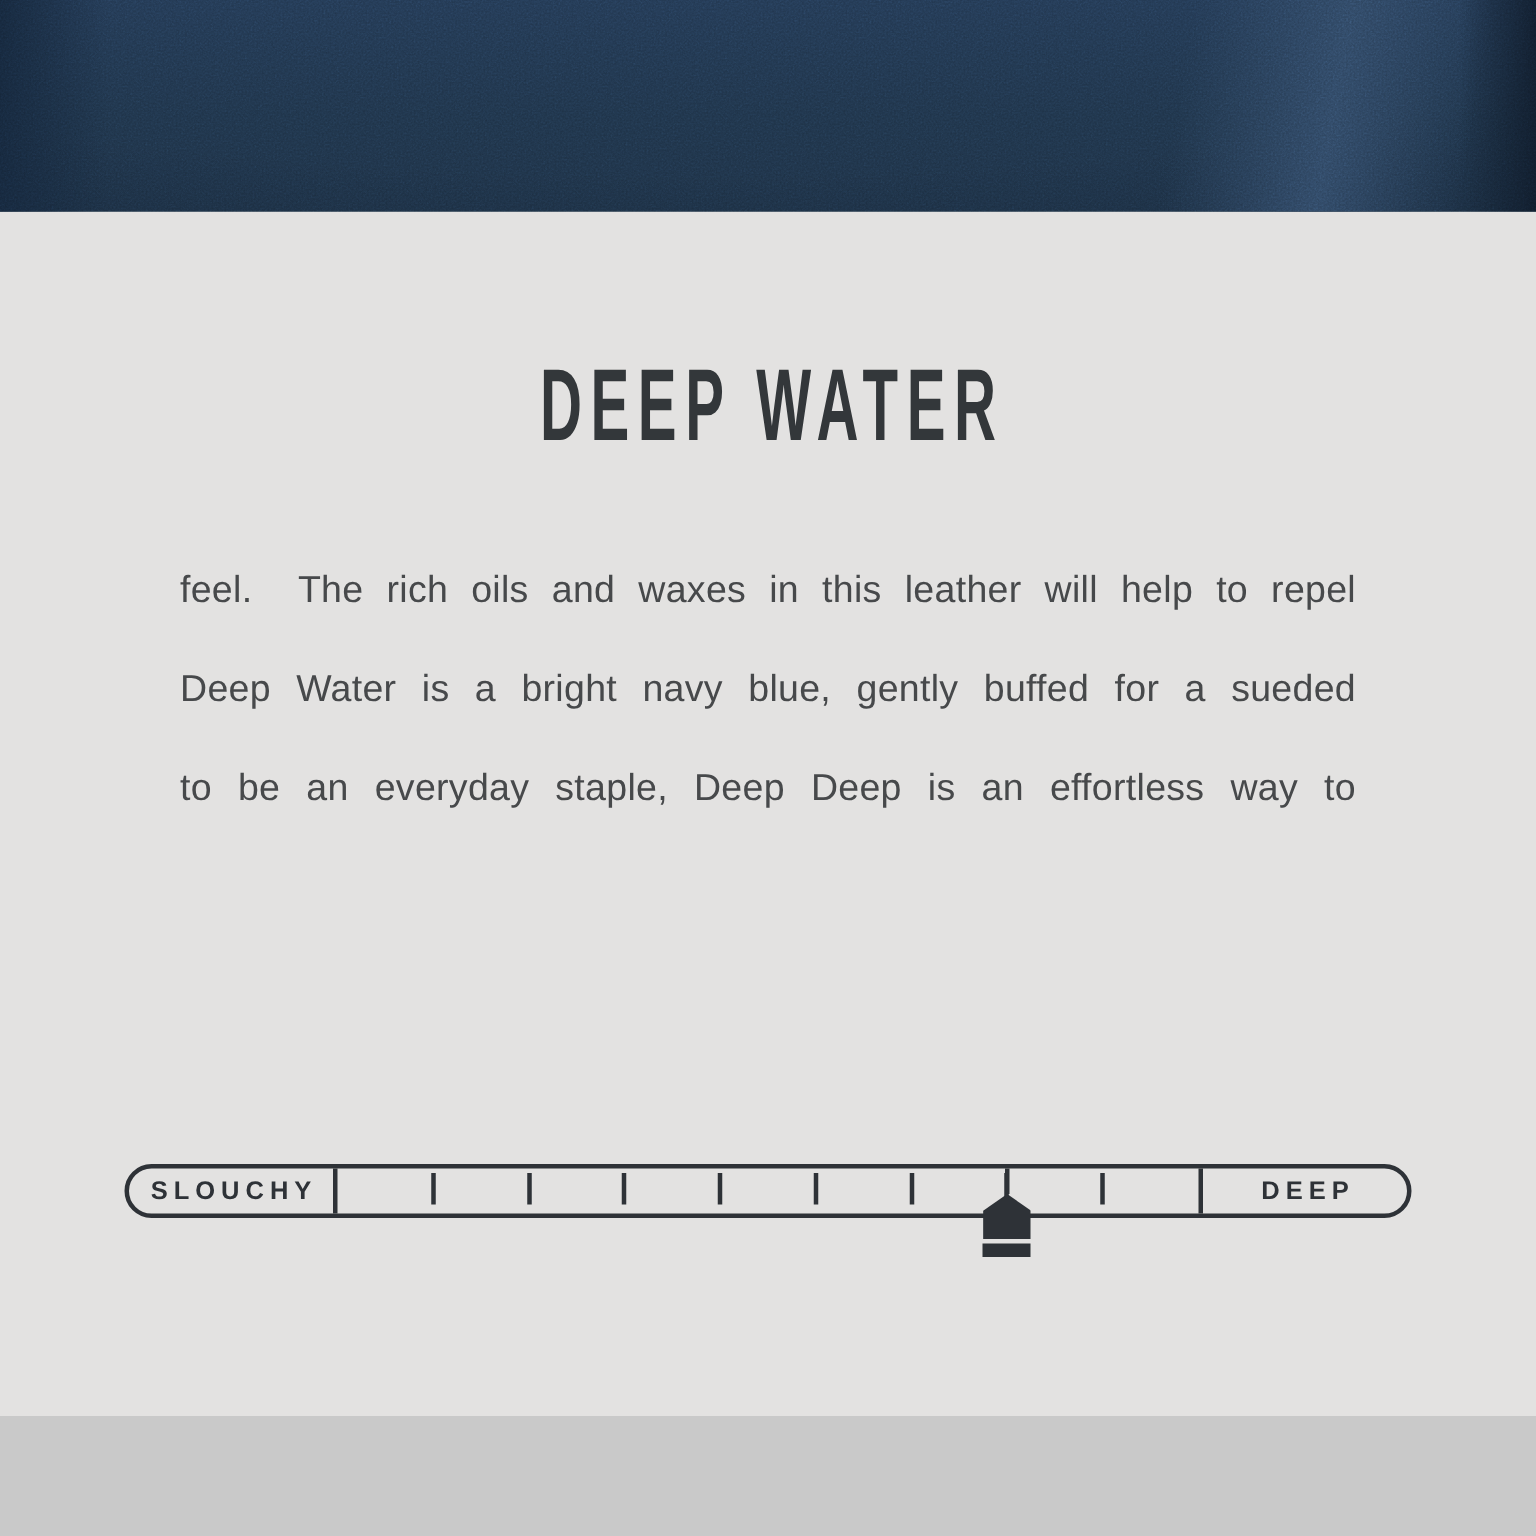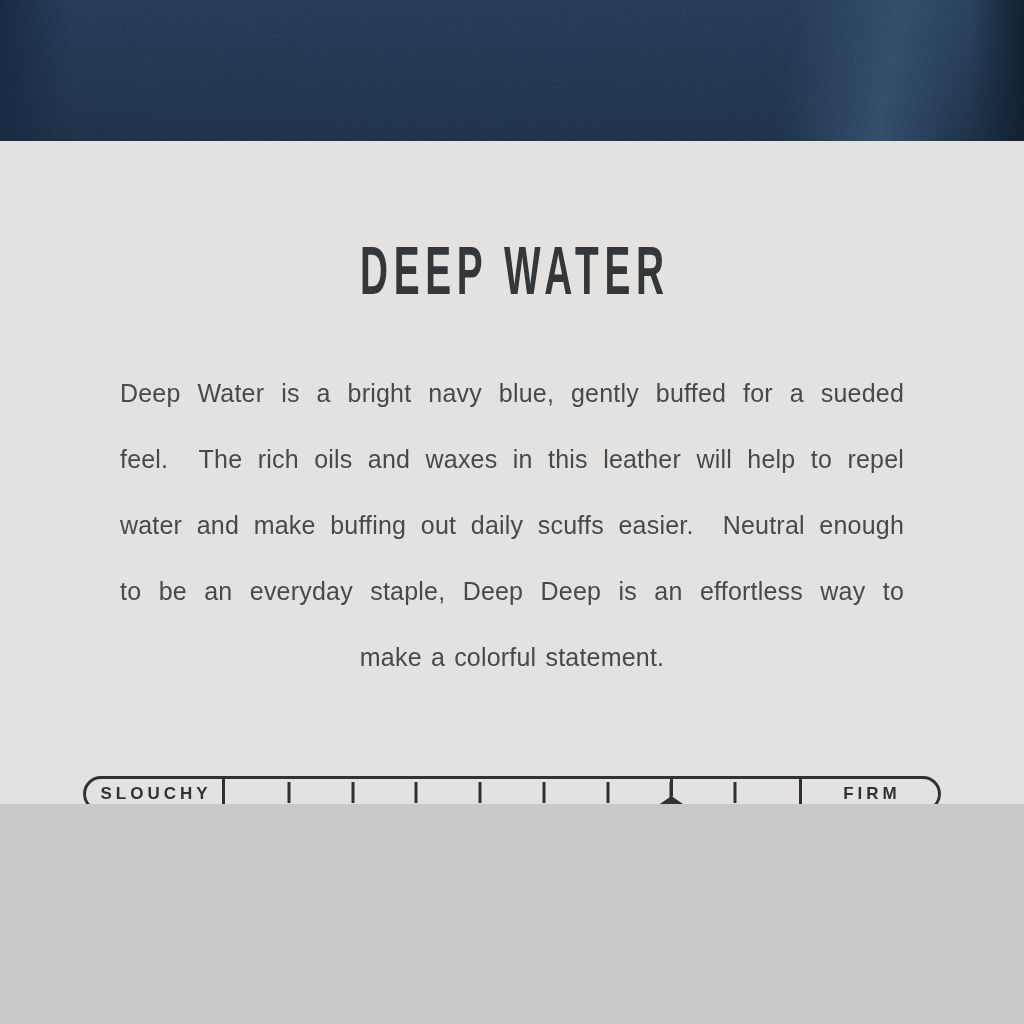--- a/index.html
+++ b/index.html
@@ -1,18 +1,18 @@
 <!DOCTYPE html>
 <html style="--card-bg: #e3e2e1; --ink: #2e3237; --title-color: #33373a; --text-color: #47494b; --navy-base: #1f3347; --navy-edge: #15263a; --navy-hi: #2e4560;"><head>
 <meta charset="utf-8">
 <style>
   html,body{margin:0;padding:0;background:#c9c9c9;}
   .stage{
     position:relative;
-    width:1024px;height:804px;
+    width:1024px;height:944px;
     margin:0 auto;
     background:var(--card-bg,#e3e2e1);
     overflow:hidden;
     font-family:"Liberation Sans",sans-serif;
   }
 
   
   .banner{
     position:absolute;left:0;top:0;width:1024px;height:141px;
     background-color:var(--navy-base,#1f3347);
@@ -103,25 +103,23 @@
         <feTurbulence type="fractalNoise" baseFrequency="0.8" numOctaves="2" stitchTiles="stitch"></feTurbulence>
         <feColorMatrix type="saturate" values="0"></feColorMatrix>
       </filter>
       <rect width="100%" height="100%" filter="url(#grain)"></rect>
     </svg>
   </div>
 
   <h1 class="title">DEEP WATER</h1>
 
   <div class="desc">
+      <div class="desc-line">feel.&nbsp; The rich oils and waxes in this leather will help to repel</div>
       <div class="desc-line">Deep Water is a bright navy blue, gently buffed for a sueded</div>
-      <div class="desc-line">feel.&nbsp; The rich oils and waxes in this leather will help to repel</div>
-      <div class="desc-line">water and make buffing out daily scuffs easier.&nbsp; Neutral enough</div>
       <div class="desc-line">to be an everyday staple, Deep Deep is an effortless way to</div>
-      <div class="desc-line last">make a colorful statement.</div>
     </div>
 
   <div class="scales">
       <div class="scale-row">
         <div class="pill">
           <div class="zone zone-left">
             <span class="scale-label">SLOUCHY</span>
           </div>
           <div class="zone-mid">
             <div class="tick" style="left: 11.1111%;"></div>
@@ -132,19 +130,19 @@
             <div class="tick" style="left: 66.6667%;"></div>
             <div class="tick" style="left: 77.7778%;"></div>
             <div class="tick" style="left: 88.8889%;"></div>
             <div class="marker" style="left: 77.7778%;">
               <div class="stem"></div>
               <div class="pent"></div>
               <div class="mbase"></div>
             </div>
           </div>
           <div class="zone zone-right">
-            <span class="scale-label">FIRM</span>
+            <span class="scale-label">DEEP</span>
           </div>
         </div>
       </div>
     </div>
 
 </div>
 
 </body></html>

